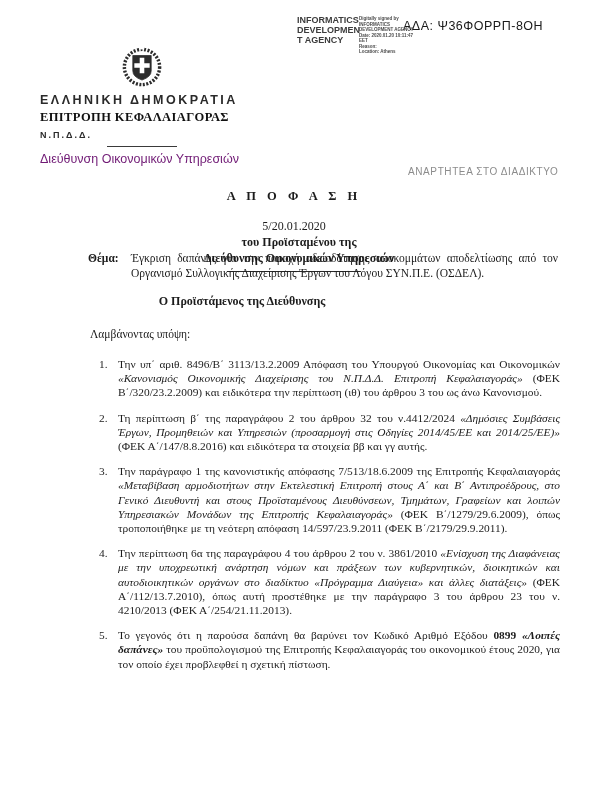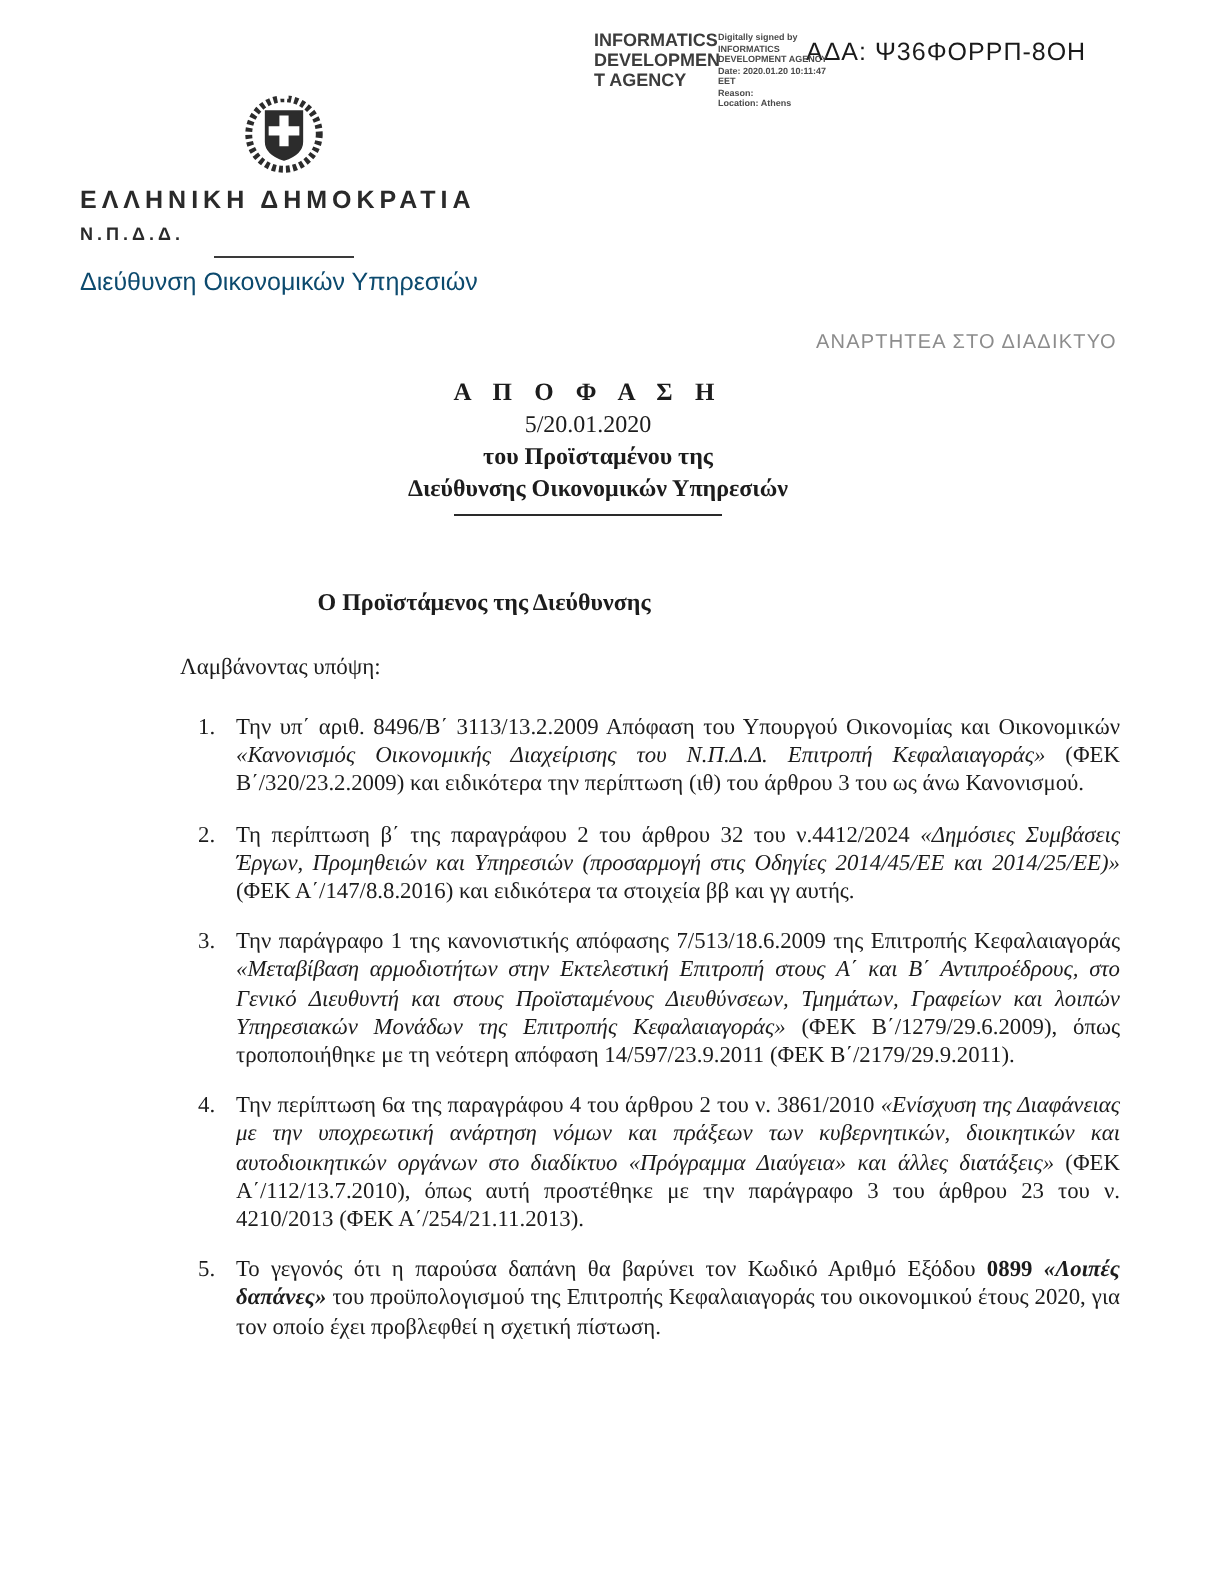--- a/index.html
+++ b/index.html
@@ -44,31 +44,31 @@
     font-size:12.5px;font-weight:bold;letter-spacing:.4px;color:#111;
     margin-top:3px;white-space:nowrap;
   }
   .lh-npdd{
     font-family:"Liberation Sans", sans-serif;
     font-size:9px;font-weight:bold;letter-spacing:2px;color:#2a2a2a;margin-top:5px;
   }
   .lh-rule{width:70px;border-top:1.6px solid #3a3a3a;margin:6px auto 5px auto;}
   .lh-directorate{
     font-family:"Liberation Sans", sans-serif;
-    font-size:12.5px;color:#0c4a6e;white-space:nowrap;
+    font-size:12.5px;color:#701a75;white-space:nowrap;
   }
   .web-note{
     position:absolute;top:166px;left:408px;
     font-family:"Liberation Sans", sans-serif;
     font-size:10px;letter-spacing:.6px;color:#8c8c8c;white-space:nowrap;
   }
   
   .title-block{position:absolute;top:189px;left:0;width:588px;text-align:center;}
   .t-decision{font-size:12.5px;font-weight:bold;letter-spacing:4px;}
-  .t-numdate{font-size:12px;margin-top:1px;}
+  .t-numdate{font-size:12px;margin-top:15px;}
   .t-line{font-size:12px;font-weight:bold;margin-top:1px;padding-left:10px;}
   .t-rule{width:134px;border-top:1.4px solid #2a2a2a;margin:5px auto 0 auto;}
   
   .subject{
     position:absolute;top:251px;left:88px;width:470px;
     font-size:11.5px;line-height:14.5px;text-align:justify;
     padding-left:43px;box-sizing:border-box;
   }
   .subject-label{position:absolute;left:0;top:0;font-weight:bold;}
   .subheading{
@@ -117,35 +117,40 @@
   </div>
 
   <div class="letterhead">
     <svg class="emblem" width="46" height="46" viewBox="0 0 60 60" aria-hidden="true">
       <circle cx="30" cy="30" r="23" fill="none" stroke="#2c2c2c" stroke-width="4.5" stroke-dasharray="2.6 2"></circle>
       <path d="M30 7 L30 2" stroke="#ffffff" stroke-width="6"></path>
       <path d="M18 15 h24 v20 q0 8 -12 12 q-12 -4 -12 -12 z" fill="#2c2c2c" stroke="#2c2c2c" stroke-width="1"></path>
       <path d="M27 18 h6 v7 h7 v6 h-7 v7 h-6 v-7 h-7 v-6 h7 z" fill="#ffffff"></path>
     </svg>
     <div class="lh-republic">ΕΛΛΗΝΙΚΗ ΔΗΜΟΚΡΑΤΙΑ</div>
+    <div class="lh-commission">ΕΠΙΤΡΟΠΗ ΚΕΦΑΛΑΙΑΓΟΡΑΣ</div>
     <div class="lh-npdd">Ν.Π.Δ.Δ.</div>
     <div class="lh-rule"></div>
     <div class="lh-directorate">Διεύθυνση Οικονομικών Υπηρεσιών</div>
   </div>
 
   <div class="web-note">ΑΝΑΡΤΗΤΕΑ ΣΤΟ ΔΙΑΔΙΚΤΥΟ</div>
 
   <div class="title-block">
     <div class="t-decision">Α Π Ο Φ Α Σ Η</div>
     <div class="t-numdate">5/20.01.2020</div>
     <div class="t-line">του Προϊσταμένου της</div>
     <div class="t-line">Διεύθυνσης Οικονομικών Υπηρεσιών</div>
     <div class="t-rule"></div>
   </div>
 
+  <div class="subject">
+    <span class="subject-label">Θέμα:</span>
+    <span class="subject-text">Έγκριση δαπάνης για την παροχή αδειοδότησης αποκομμάτων αποδελτίωσης από τον Οργανισμό Συλλογικής Διαχείρισης Έργων του Λόγου ΣΥΝ.Π.Ε. (ΟΣΔΕΛ).</span>
+  </div>
 
   <div class="subheading">Ο Προϊστάμενος της Διεύθυνσης</div>
 
   <div class="considering">Λαμβάνοντας υπόψη:</div>
 
   <ol class="items">
       <li class="list-item"><span class="num">1.</span><span class="seg-normal">Την υπ΄ αριθ. 8496/Β΄ 3113/13.2.2009 Απόφαση του Υπουργού Οικονομίας και Οικονομικών </span><span class="seg-italic">«Κανονισμός Οικονομικής Διαχείρισης του Ν.Π.Δ.Δ. Επιτροπή Κεφαλαιαγοράς»</span><span class="seg-normal"> (ΦΕΚ Β΄/320/23.2.2009) και ειδικότερα την περίπτωση (ιθ) του άρθρου 3 του ως άνω Κανονισμού.</span></li>
       <li class="list-item"><span class="num">2.</span><span class="seg-normal">Τη περίπτωση β΄ της παραγράφου 2 του άρθρου 32 του ν.4412/2024 </span><span class="seg-italic">«Δημόσιες Συμβάσεις Έργων, Προμηθειών και Υπηρεσιών (προσαρμογή στις Οδηγίες 2014/45/ΕΕ και 2014/25/ΕΕ)»</span><span class="seg-normal"> (ΦΕΚ Α΄/147/8.8.2016) και ειδικότερα τα στοιχεία ββ και γγ αυτής.</span></li>
       <li class="list-item"><span class="num">3.</span><span class="seg-normal">Την παράγραφο 1 της κανονιστικής απόφασης 7/513/18.6.2009 της Επιτροπής Κεφαλαιαγοράς </span><span class="seg-italic">«Μεταβίβαση αρμοδιοτήτων στην Εκτελεστική Επιτροπή στους Α΄ και Β΄ Αντιπροέδρους, στο Γενικό Διευθυντή και στους Προϊσταμένους Διευθύνσεων, Τμημάτων, Γραφείων και λοιπών Υπηρεσιακών Μονάδων της Επιτροπής Κεφαλαιαγοράς»</span><span class="seg-normal"> (ΦΕΚ Β΄/1279/29.6.2009), όπως τροποποιήθηκε με τη νεότερη απόφαση 14/597/23.9.2011 (ΦΕΚ Β΄/2179/29.9.2011).</span></li>
       <li class="list-item"><span class="num">4.</span><span class="seg-normal">Την περίπτωση 6α της παραγράφου 4 του άρθρου 2 του ν. 3861/2010 </span><span class="seg-italic">«Ενίσχυση της Διαφάνειας με την υποχρεωτική ανάρτηση νόμων και πράξεων των κυβερνητικών, διοικητικών και αυτοδιοικητικών οργάνων στο διαδίκτυο «Πρόγραμμα Διαύγεια» και άλλες διατάξεις»</span><span class="seg-normal"> (ΦΕΚ Α΄/112/13.7.2010), όπως αυτή προστέθηκε με την παράγραφο 3 του άρθρου 23 του ν. 4210/2013 (ΦΕΚ Α΄/254/21.11.2013).</span></li>

